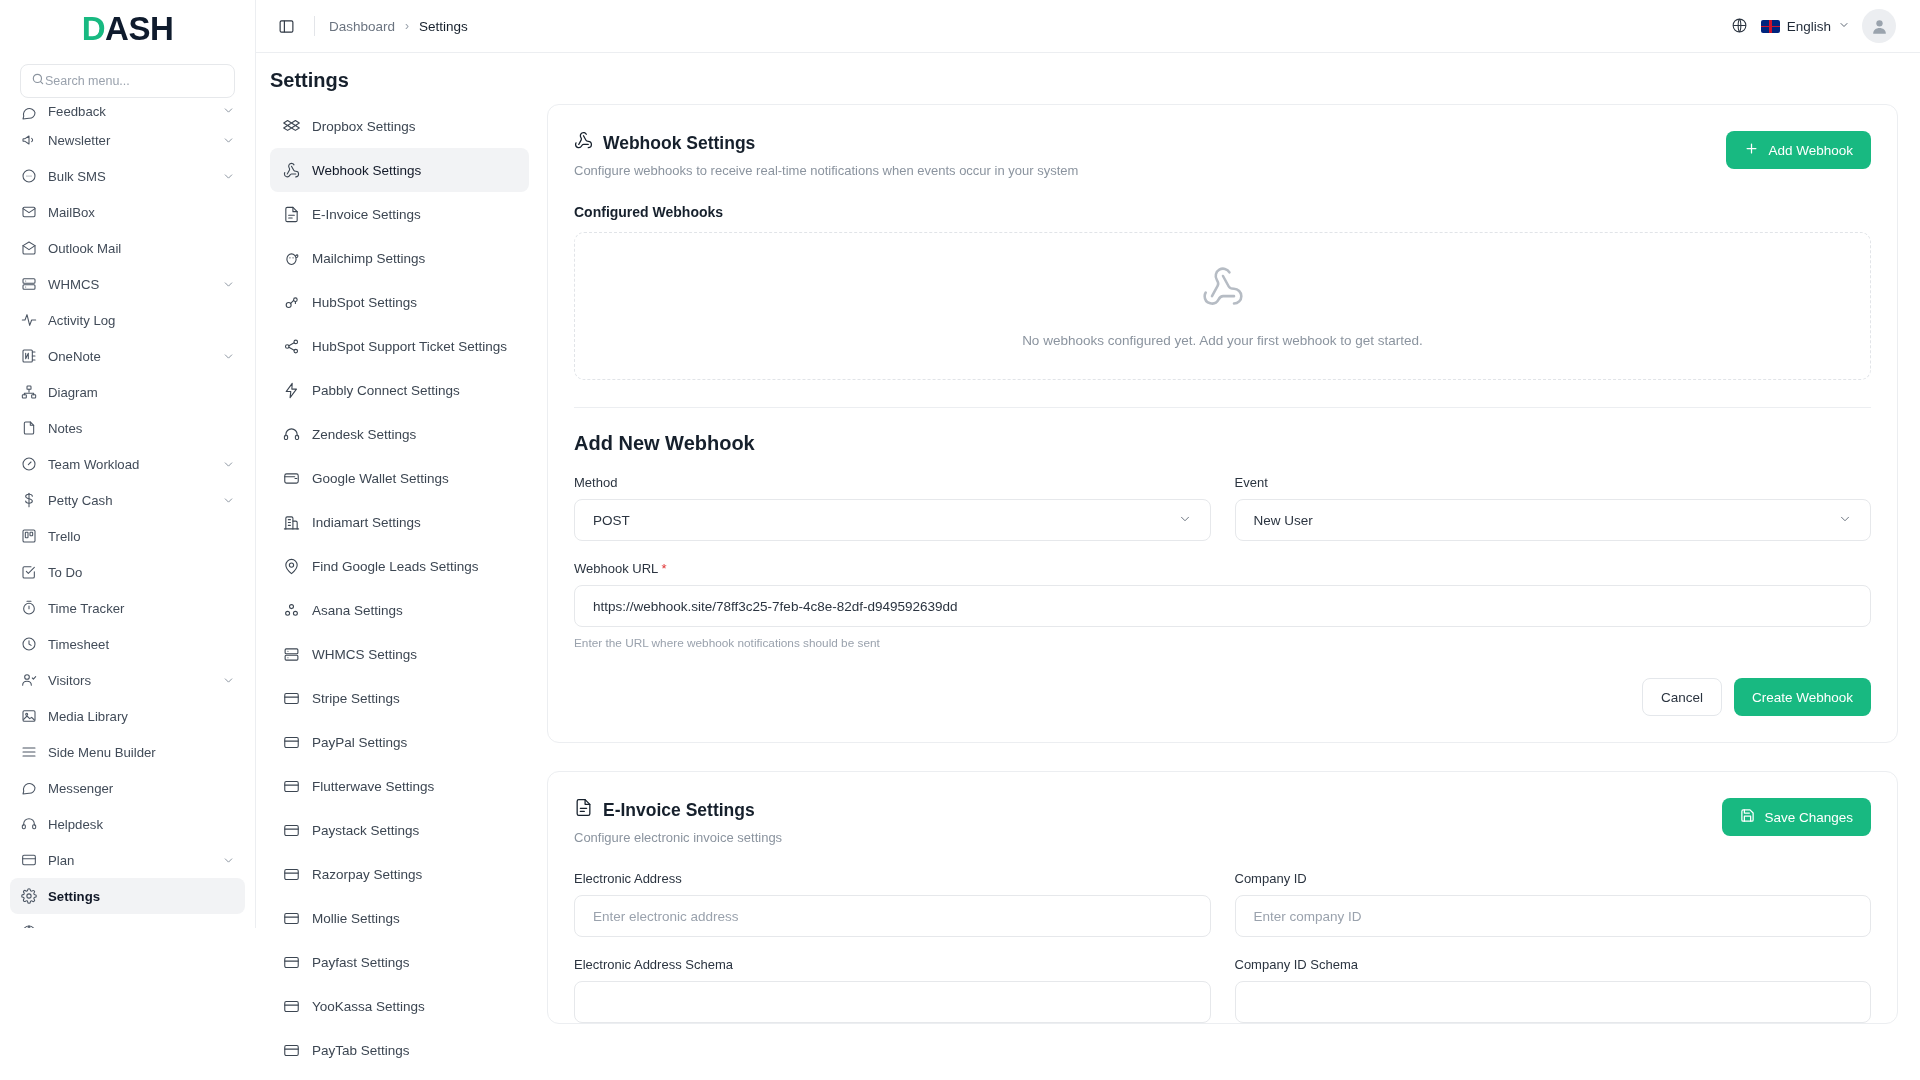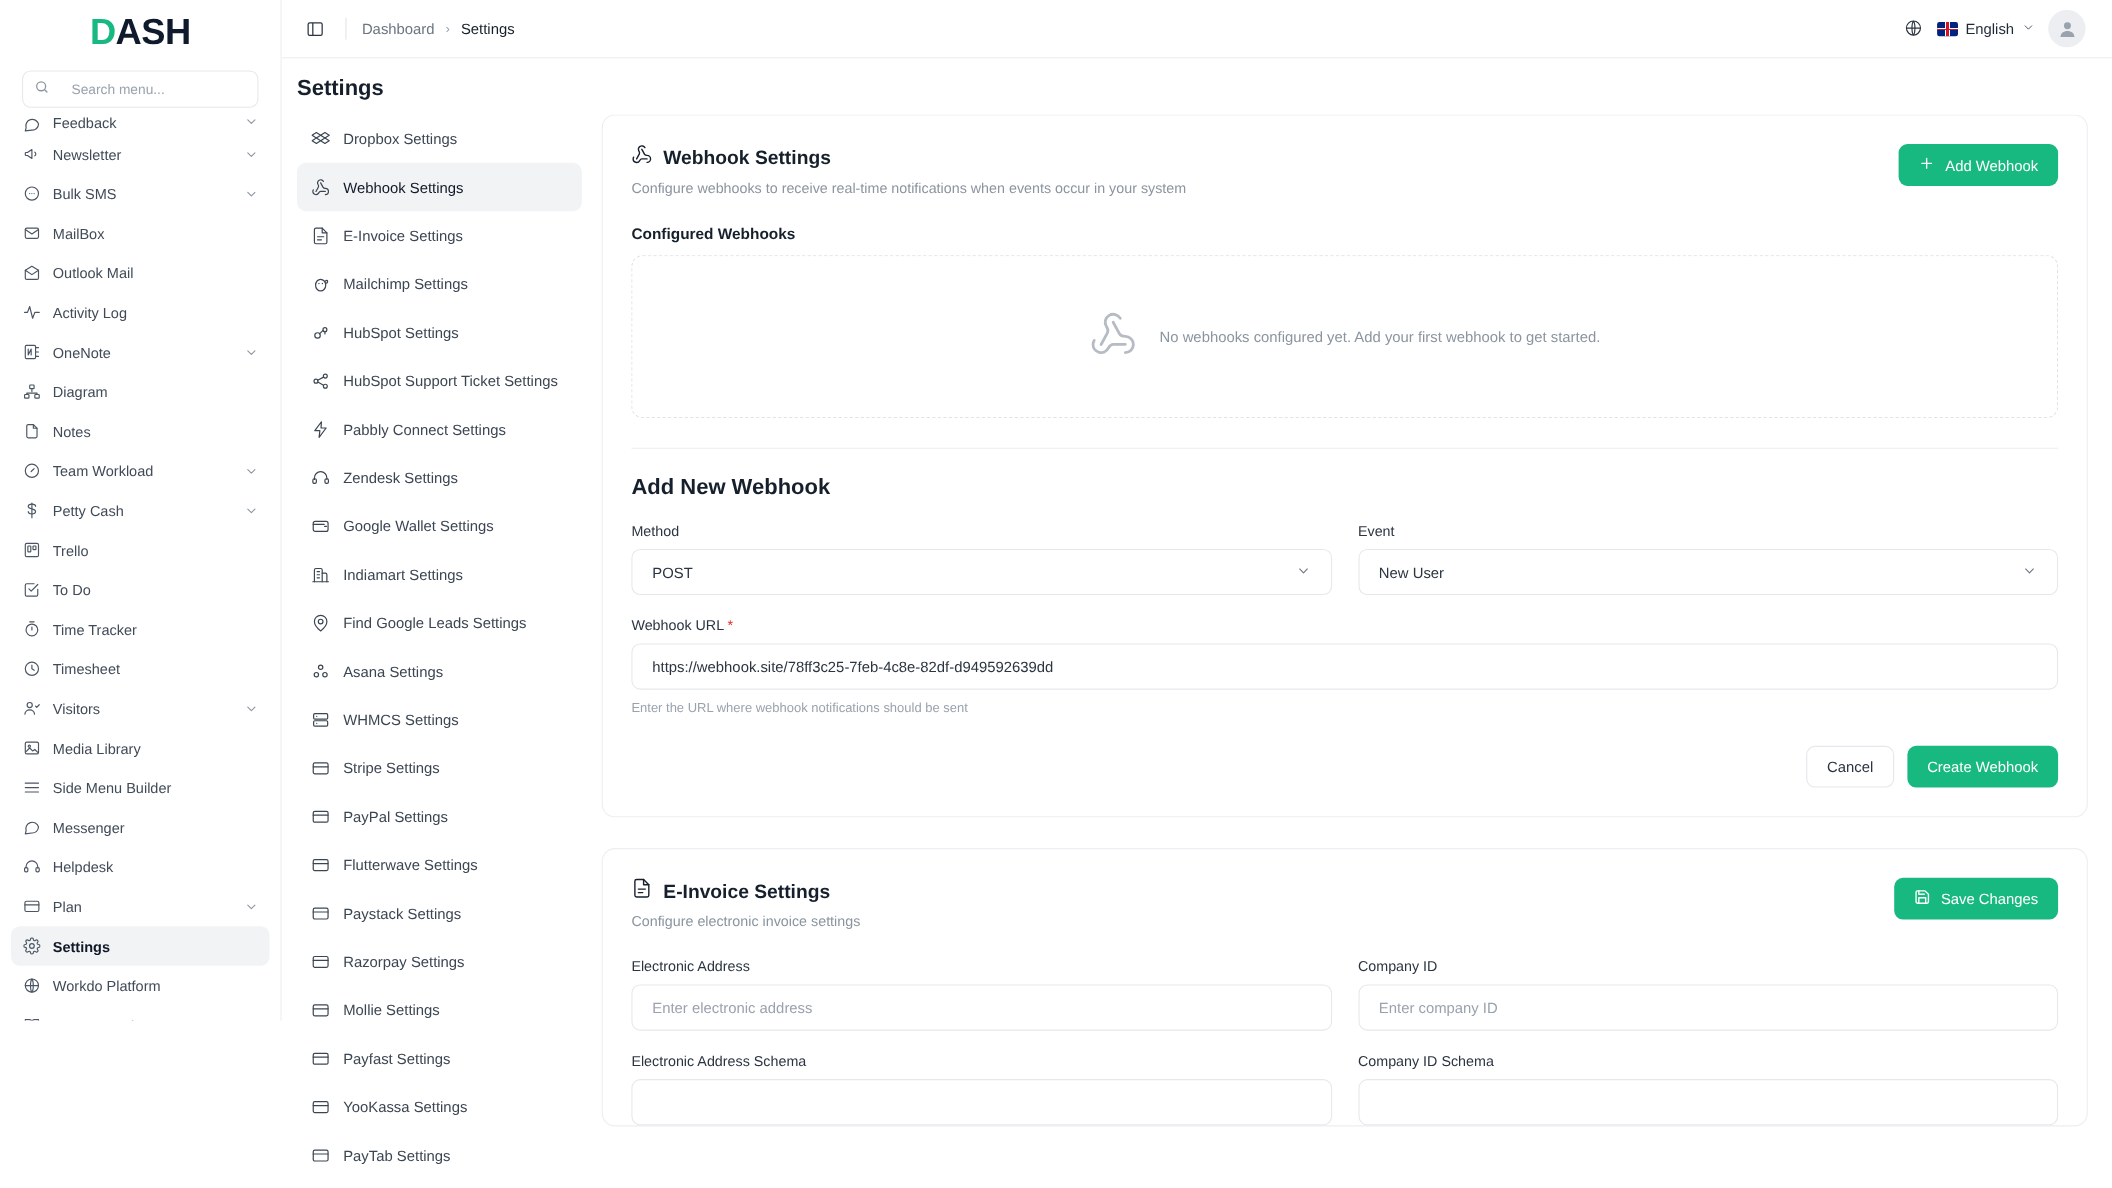--- a/index.html
+++ b/index.html
@@ -23,21 +23,21 @@
   .logo-wrap { height: 56px; display: flex; align-items: center; justify-content: center; }
   .logo { font-size: 33px; font-weight: 800; letter-spacing: -0.5px; line-height: 1; }
   .logo .d { color: #18b981; }
   .logo .rest { color: #0f1b2d; }
 
   .search-box {
     margin: 8px 20px 6px 20px;
     height: 34px;
     border: 1px solid #e6e8eb;
     border-radius: 8px;
-    display: flex; align-items: center; gap: 20px;
+    display: flex; align-items: center; gap: 0;
     padding: 0 10px;
   }
   .search-box input {
     border: none; outline: none; font-size: 12.5px;
     font-family: "Liberation Sans", sans-serif;
     color: #4b5563; background: transparent; width: 100%;
   }
   .search-box input::placeholder { color: #9aa2ad; }
 
   .nav-scroll { flex: 1; overflow: hidden; padding: 0 10px; position: relative; }
@@ -131,21 +131,21 @@
     white-space: nowrap;
   }
   .btn-green { background: #18b981; color: #fff; }
   .btn-green svg { width: 15px; height: 15px; stroke: #fff; fill: none; stroke-width: 2; stroke-linecap: round; stroke-linejoin: round; }
   .btn-ghost { background: #fff; color: #2b3440; border: 1px solid #e4e7eb; }
 
   .sec-label { font-size: 14px; font-weight: 600; color: #16202c; margin: 26px 0 12px 0; }
 
   .empty-box {
     border: 1.5px dashed #e1e4e8; border-radius: 10px;
-    height: 148px; display: flex; flex-direction: row;
+    height: 148px; display: flex; flex-direction: column;
     align-items: center; justify-content: center; gap: 20px;
   }
   .empty-box .bigic svg { width: 44px; height: 44px; stroke: #b6bcc4; fill: none; stroke-width: 1.4; stroke-linecap: round; stroke-linejoin: round; }
   .empty-box .msg { font-size: 13.5px; color: #8b949f; }
 
   .divider { height: 1px; background: #eceef1; margin: 27px 0 0 0; }
 
   .form-title { font-size: 20px; font-weight: 600; color: #16202c; margin: 24px 0 20px 0; }
   .grid2 { display: grid; grid-template-columns: 1fr 1fr; gap: 20px 24px; }
   .field-label { font-size: 13px; color: #2b3440; margin-bottom: 9px; display: block; }
@@ -235,20 +235,33 @@
             <span class="lbl">MailBox</span>
           </div>
           <div class="nav-item">
             <span class="ic">
               <svg viewBox="0 0 24 24">
                 <path d="M3 8.5 12 3l9 5.5V19a2 2 0 0 1-2 2H5a2 2 0 0 1-2-2z"></path>
                 <path d="m3 8.5 9 6 9-6"></path>
               </svg>
             </span>
             <span class="lbl">Outlook Mail</span>
+          </div>
+          <div class="nav-item">
+            <span class="ic">
+              <svg viewBox="0 0 24 24">
+                <rect x="3" y="4" width="18" height="7" rx="1.5"></rect>
+                <rect x="3" y="13" width="18" height="7" rx="1.5"></rect>
+                <path d="M7 7.5h.01M7 16.5h.01"></path>
+              </svg>
+            </span>
+            <span class="lbl">WHMCS</span>
+            <span class="chev"><svg viewBox="0 0 24 24">
+                <path d="M6 9l6 6 6-6"></path>
+              </svg></span>
           </div>
           <div class="nav-item">
             <span class="ic">
               <svg viewBox="0 0 24 24">
                 <path d="M2 12h4l3-8 4 16 3-8h6"></path>
               </svg>
             </span>
             <span class="lbl">Activity Log</span>
           </div>
           <div class="nav-item">

